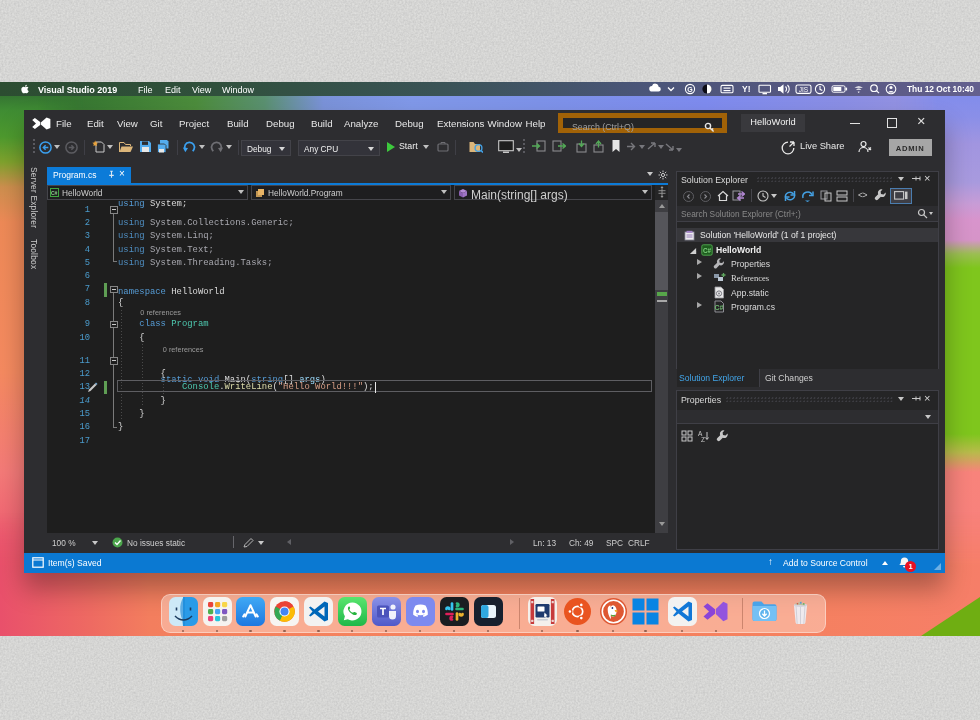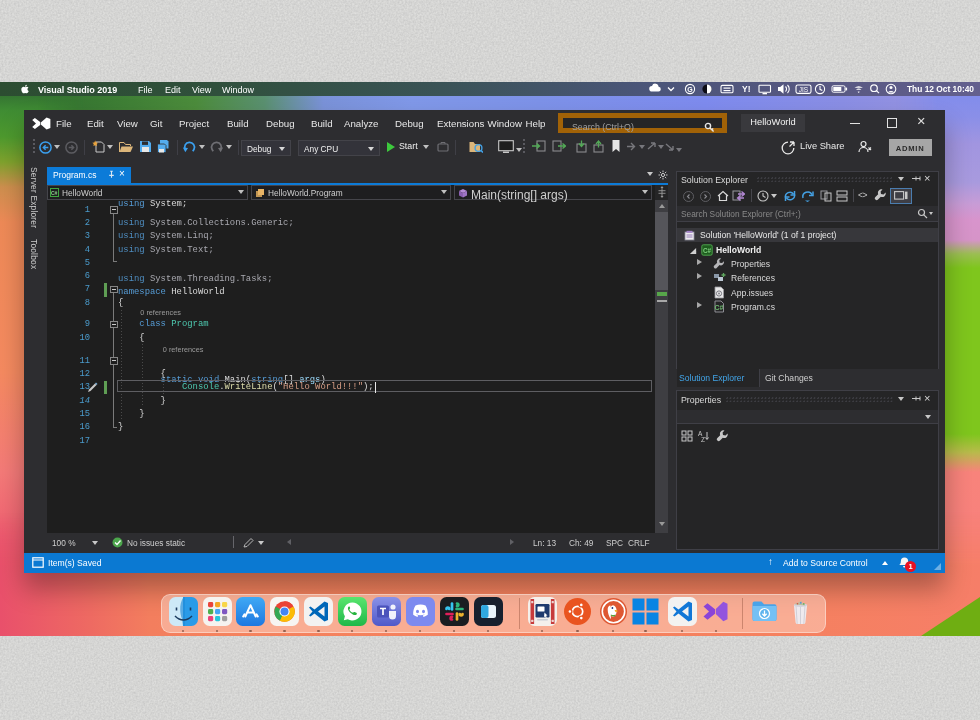--- a/index.html
+++ b/index.html
@@ -297,21 +297,21 @@
 <div class="a fold" style="top:320.6px;"></div>
 <div class="a fold" style="top:357.2px;"></div>
 <div class="a ig" style="left:120.6px;top:310px;height:110px;"></div>
 <div class="a ig" style="left:141.8px;top:344px;height:63px;"></div>
 <div class="a ig" style="left:163px;top:378px;height:16px;"></div>
 
 <div class="cl" style="top:198px;"><span class="k">using</span><span class="w"> System;</span></div>
 <div class="cl" style="top:216.9px;"><span class="kd">using</span><span class="g"> System.Collections.Generic;</span></div>
 <div class="cl" style="top:230.2px;text-align:right;"><span class="kd">using</span><span class="g"> System.Linq;</span></div>
 <div class="cl" style="top:243.5px;"><span class="kd">using</span><span class="g"> System.Text;</span></div>
-<div class="cl" style="top:256.8px;margin-top:16px;"><span class="kd">using</span><span class="g"> System.Threading.Tasks;</span></div>
+<div class="cl" style="top:256.8px;"><span class="kd">using</span><span class="g"> System.Threading.Tasks;</span></div>
 <div class="cl" style="top:286px;"><span class="k">namespace</span><span class="w"> HelloWorld</span></div>
 <div class="cl" style="top:296.7px;"><span class="w">{</span></div>
 <div class="a" style="left:140.3px;top:308px;font-size:7.3px;color:#9B9B9B;">0 references</div>
 <div class="cl" style="top:318.2px;"><span class="w">    </span><span class="k">class</span><span class="t"> Program</span></div>
 <div class="cl" style="top:331.5px;"><span class="w">    {</span></div>
 <div class="a" style="left:162.8px;top:345px;font-size:7.3px;color:#9B9B9B;">0 references</div>
 <div class="cl" style="top:374px;text-align:right;"><span class="w">        </span><span class="k">static</span><span class="w"> </span><span class="k">void</span><span class="w"> Main(</span><span class="k">string</span><span class="w">[] </span><span class="pa">args</span><span class="w">)</span></div>
 <div class="cl" style="top:368.1px;"><span class="w">        {</span></div>
 <div class="a" style="left:116.5px;top:379.9px;width:535px;height:12.4px;border:1px solid #5E5E62;box-sizing:border-box;"></div>
 <div class="cl" style="top:381.4px;"><span class="w">            </span><span class="t">Console</span><span class="w">.</span><span class="m">WriteLine</span><span class="w">(</span><span class="s">"Hello World!!!"</span><span class="w">);</span></div>
@@ -430,27 +430,27 @@
 <svg class="a" style="left:713px;top:257.5px;" width="12" height="12" viewBox="0 0 12 12">
       <path d="M10.8 3.2 a3.2 3.2 0 0 1 -4.3 3.9 L3.7 10 a1.5 1.5 0 0 1 -2.4-2.4 L4.2 4.8 a3.2 3.2 0 0 1 3.9-4.3 L6.3 2.3 l0.4 2.4 2.4 0.4 Z" fill="#B5B5B8"></path>
     </svg>
 <span class="treetxt" style="left:731px;top:257.2px;">Properties</span>
 <div class="a arrow-r" style="left:697px;top:273px;border-left-color:#A8A8A8;"></div>
 <svg class="a" style="left:713px;top:272px;" width="13" height="12" viewBox="0 0 13 12">
       <rect x="1" y="2" width="5" height="4" fill="#8A98A8"></rect>
       <rect x="5" y="5" width="5" height="4" fill="#BCC8D4"></rect>
       <path d="M10.5 1 v4 M8.5 3 h4" stroke="#5FA85F" stroke-width="1.3"></path>
     </svg>
-<span class="treetxt" style="left:731px;top:271.4px;">References</span>
+<span class="treetxt" style="left:731px;top:271.4px;font-family:Liberation Serif, serif;">References</span>
 <svg class="a" style="left:713px;top:285.5px;" width="12" height="13" viewBox="0 0 12 13">
       <path d="M2 1 h6 l2.5 2.5 V12 H2 Z" fill="#E8E8E8" stroke="#9A9AA0" stroke-width="0.8"></path>
       <circle cx="6" cy="7.5" r="2.6" fill="none" stroke="#777780" stroke-width="1"></circle>
       <circle cx="6" cy="7.5" r="0.9" fill="#777780"></circle>
     </svg>
-<span class="treetxt" style="left:731px;top:285.6px;">App.issues</span>
+<span class="treetxt" style="left:731px;top:285.6px;">App.static</span>
 <div class="a arrow-r" style="left:697px;top:301.5px;border-left-color:#A8A8A8;"></div>
 <svg class="a" style="left:713px;top:299.5px;" width="12" height="13" viewBox="0 0 12 13">
       <path d="M2 1 h6 l2.5 2.5 V12 H2 Z" fill="none" stroke="#9A9AA0" stroke-width="0.9"></path>
       <text x="6" y="10" font-size="7" fill="#6FB86F" text-anchor="middle" font-family="Liberation Sans" font-weight="bold">C#</text>
     </svg>
 <span class="treetxt" style="left:731px;top:299.8px;">Program.cs</span>
 
 <div class="a" style="left:675.5px;top:368.5px;width:263px;height:18.5px;background:#2D2D30;"></div>
 <div class="a" style="left:676.5px;top:368.5px;width:82px;height:18.5px;background:#252526;border-right:1px solid #3F3F46;"></div>
 <span class="a" style="left:679px;top:373px;font-size:8.6px;color:#42A5E8;">Solution Explorer</span>

